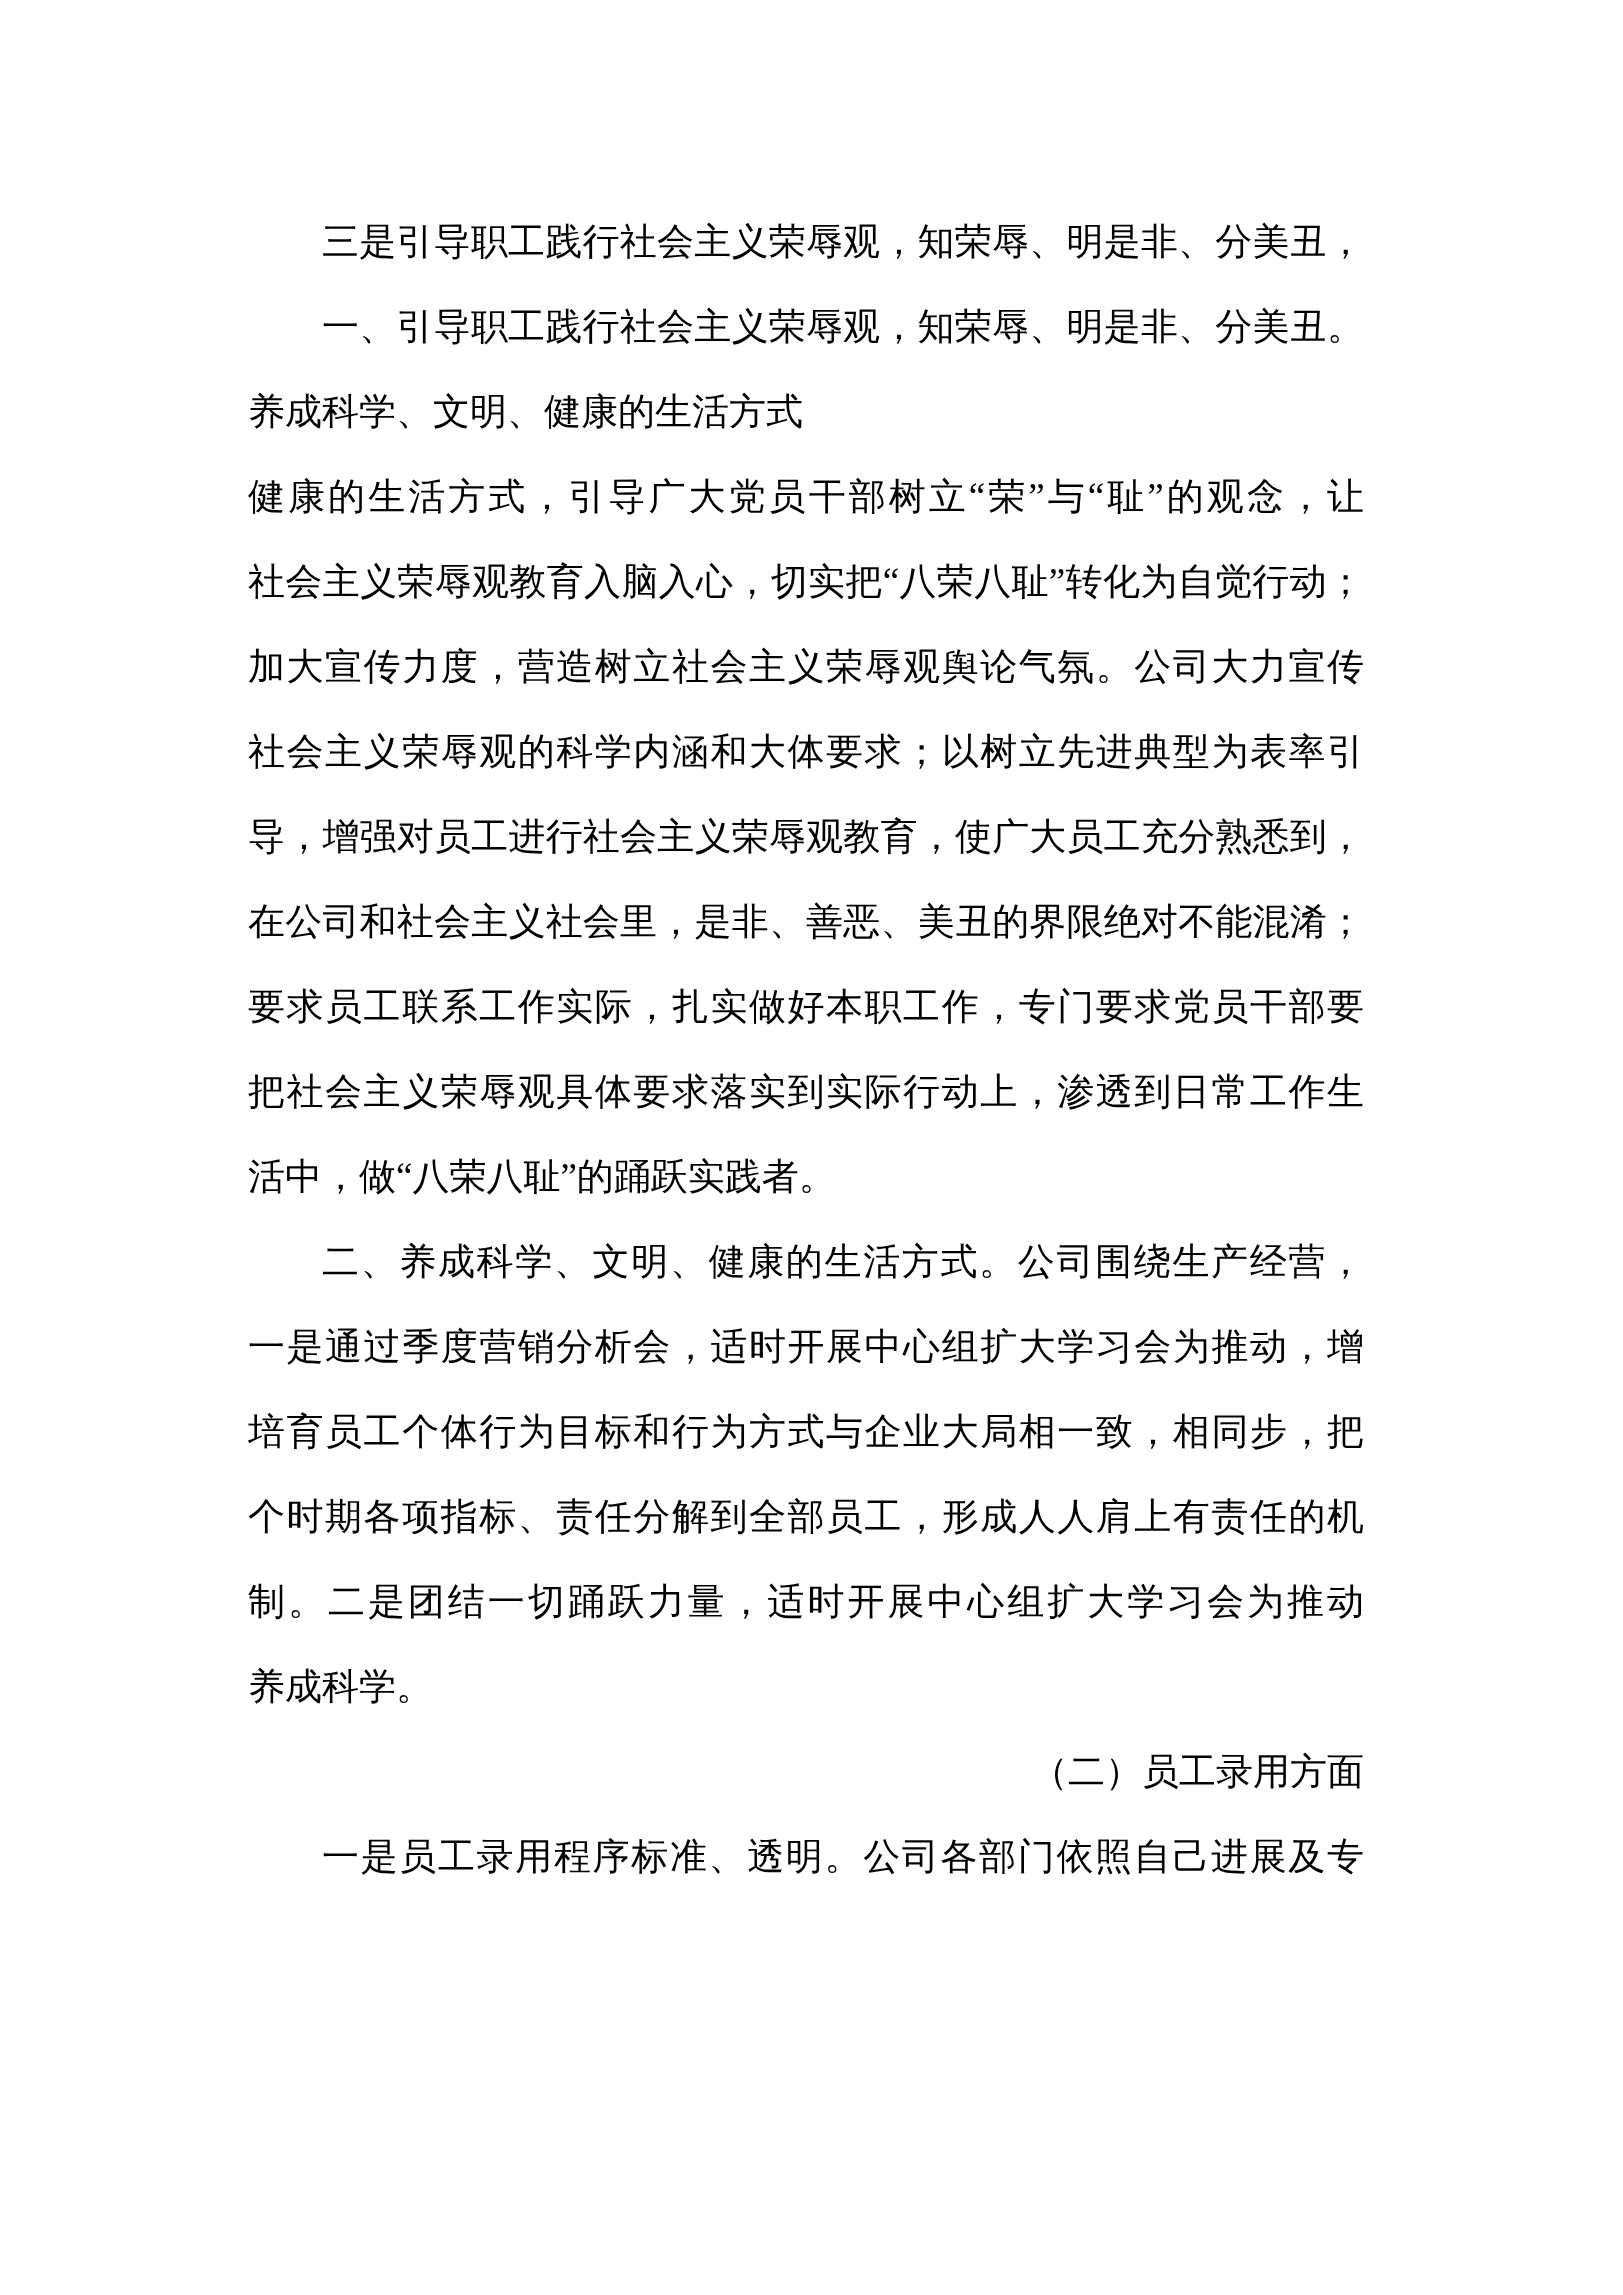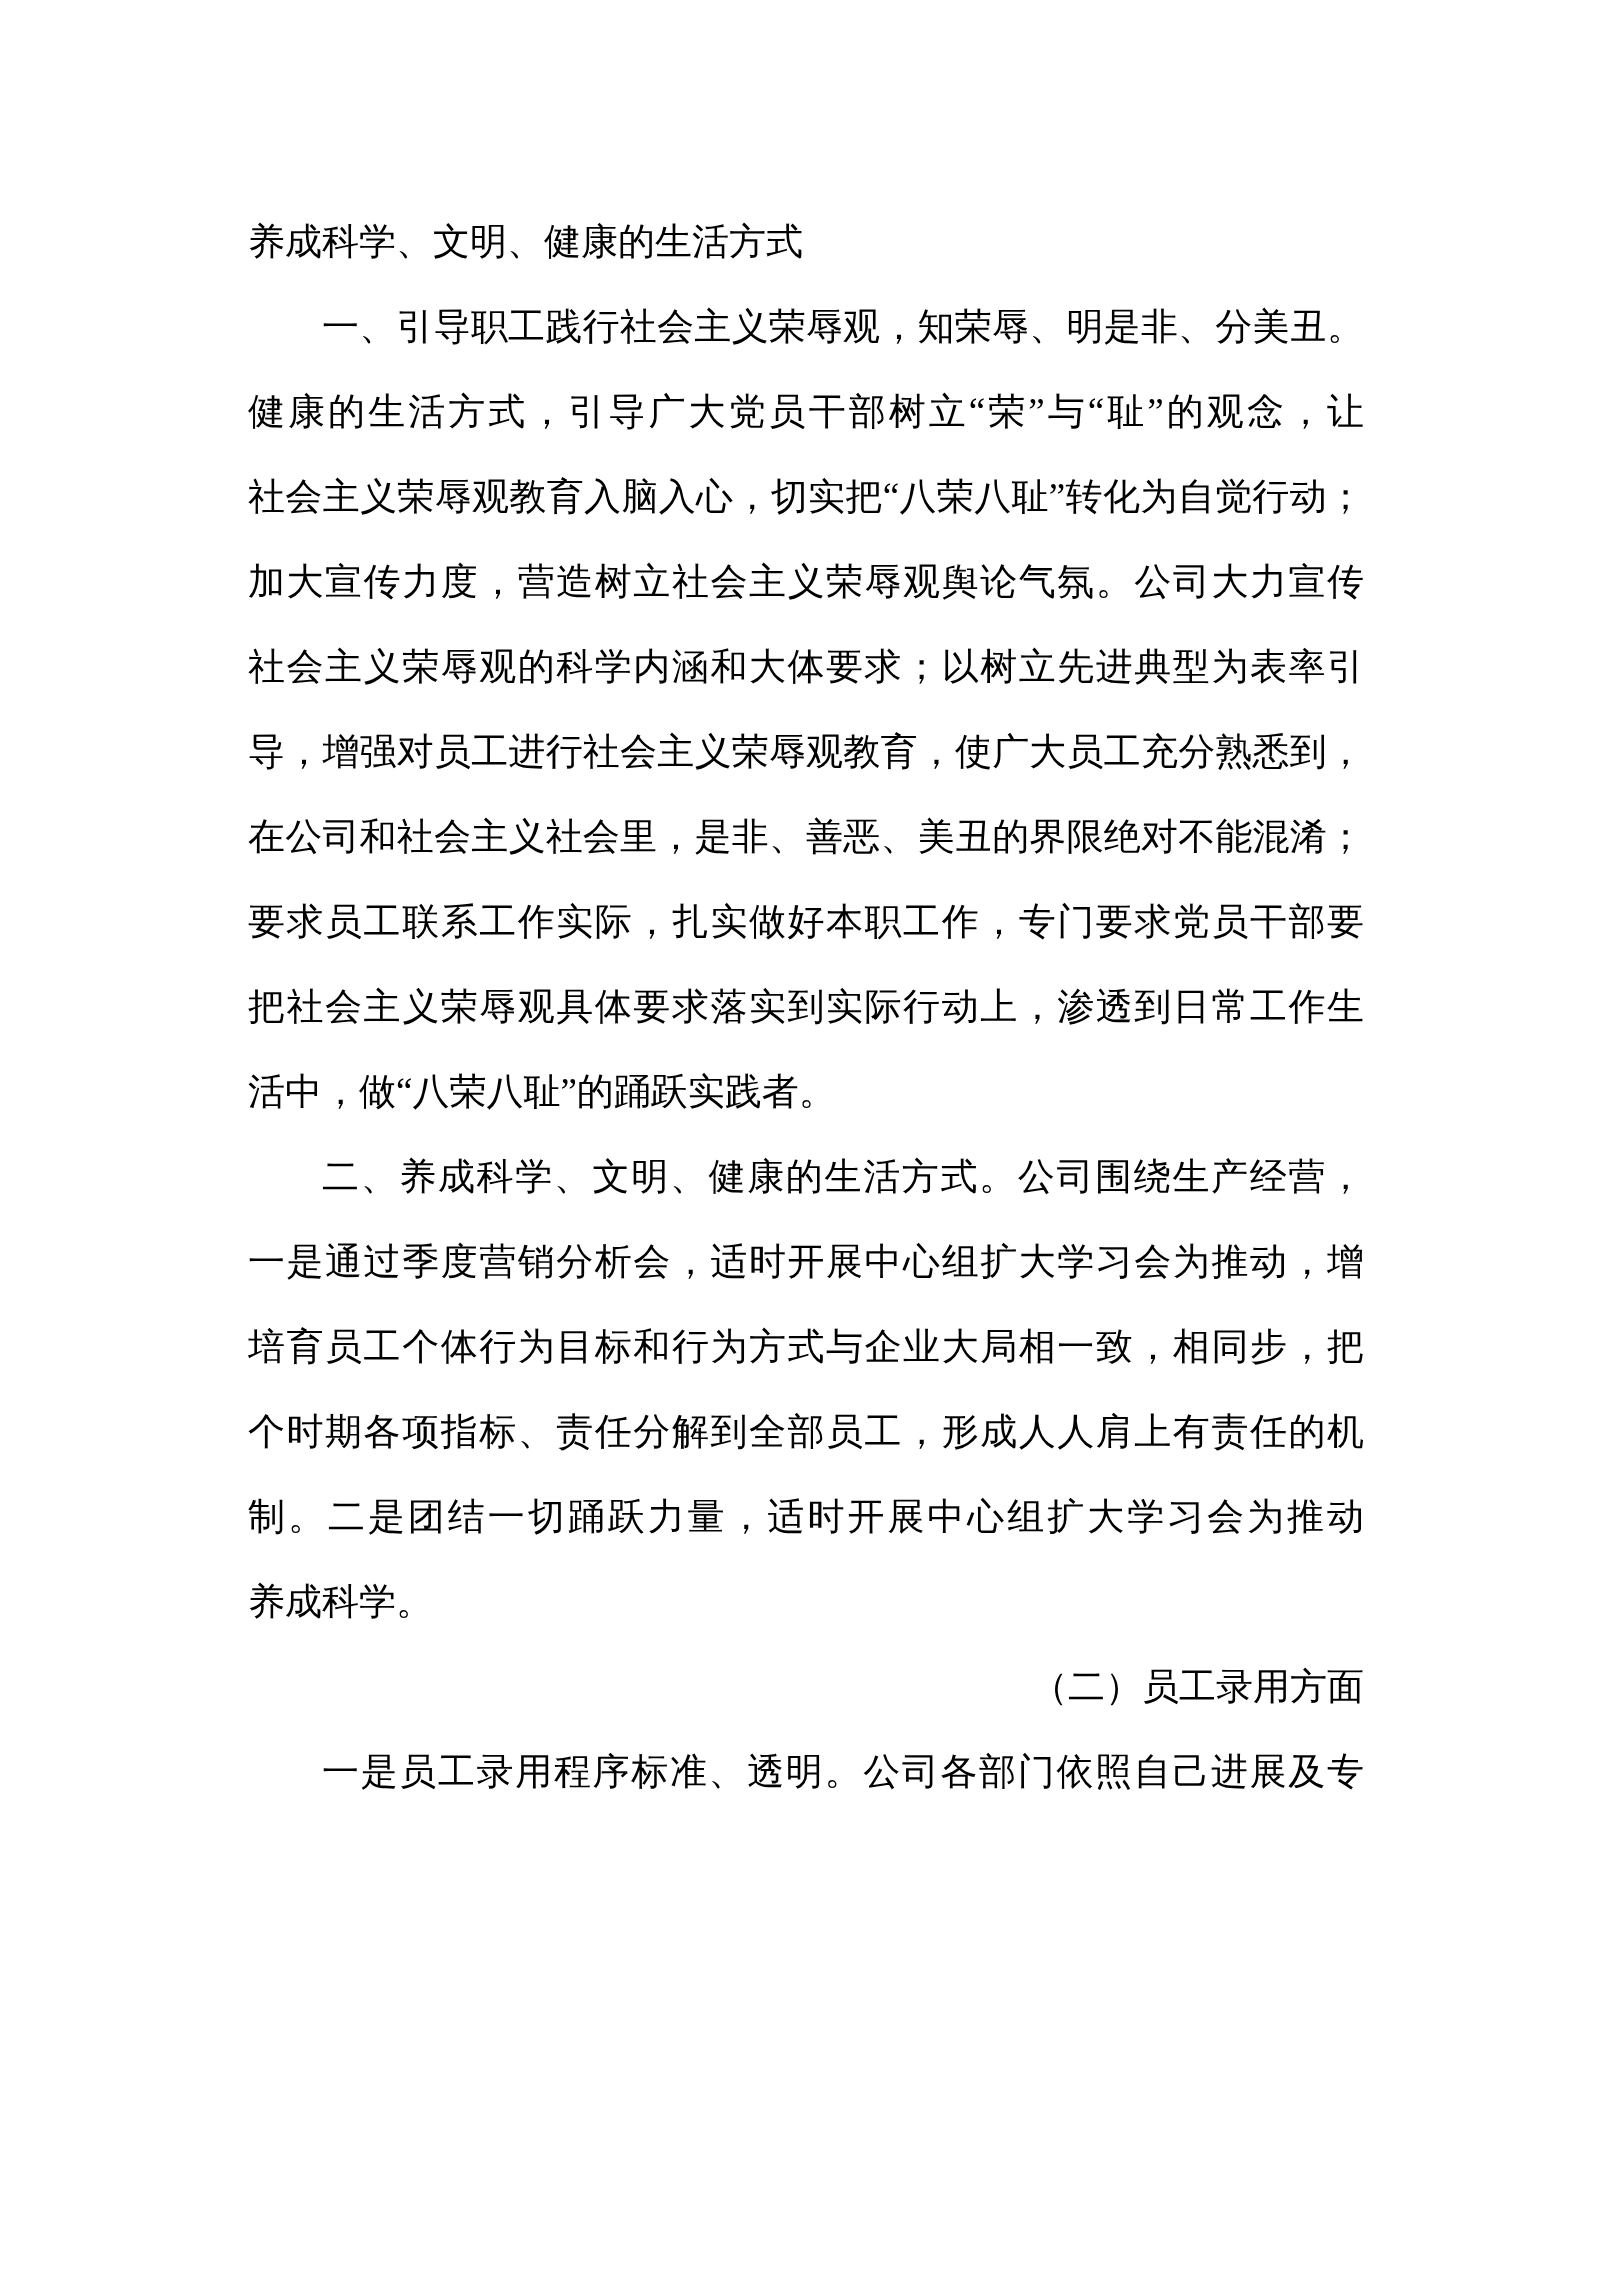--- a/index.html
+++ b/index.html
@@ -39,22 +39,23 @@
   .line.indent {
     padding-left: 74px;
     text-align: right;
   }
 </style>
 </head>
 <body>
 
 <div class="page">
   <div class="doc-body" id="doc-body">
+      <div class="line indent justify">三是引导职工践行社会主义荣辱观，知荣辱、明是非、分美丑，</div>
+      <div class="line indent justify">一、引导职工践行社会主义荣辱观，知荣辱、明是非、分美丑。</div>
       <div class="line">养成科学、文明、健康的生活方式</div>
-      <div class="line indent justify">一、引导职工践行社会主义荣辱观，知荣辱、明是非、分美丑。</div>
       <div class="line justify">健康的生活方式，引导广大党员干部树立“荣”与“耻”的观念，让</div>
       <div class="line justify">社会主义荣辱观教育入脑入心，切实把“八荣八耻”转化为自觉行动；</div>
       <div class="line justify">加大宣传力度，营造树立社会主义荣辱观舆论气氛。公司大力宣传</div>
       <div class="line justify">社会主义荣辱观的科学内涵和大体要求；以树立先进典型为表率引</div>
       <div class="line justify">导，增强对员工进行社会主义荣辱观教育，使广大员工充分熟悉到，</div>
       <div class="line justify">在公司和社会主义社会里，是非、善恶、美丑的界限绝对不能混淆；</div>
       <div class="line justify">要求员工联系工作实际，扎实做好本职工作，专门要求党员干部要</div>
       <div class="line justify">把社会主义荣辱观具体要求落实到实际行动上，渗透到日常工作生</div>
       <div class="line">活中，做“八荣八耻”的踊跃实践者。</div>
       <div class="line indent justify">二、养成科学、文明、健康的生活方式。公司围绕生产经营，</div>

